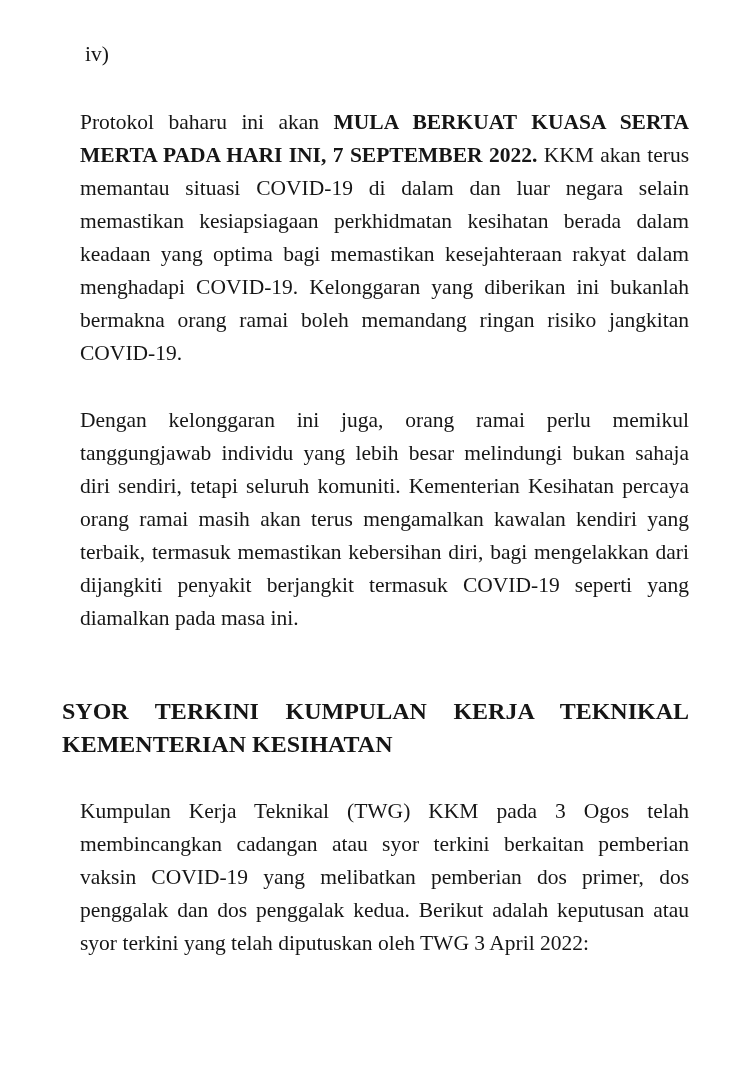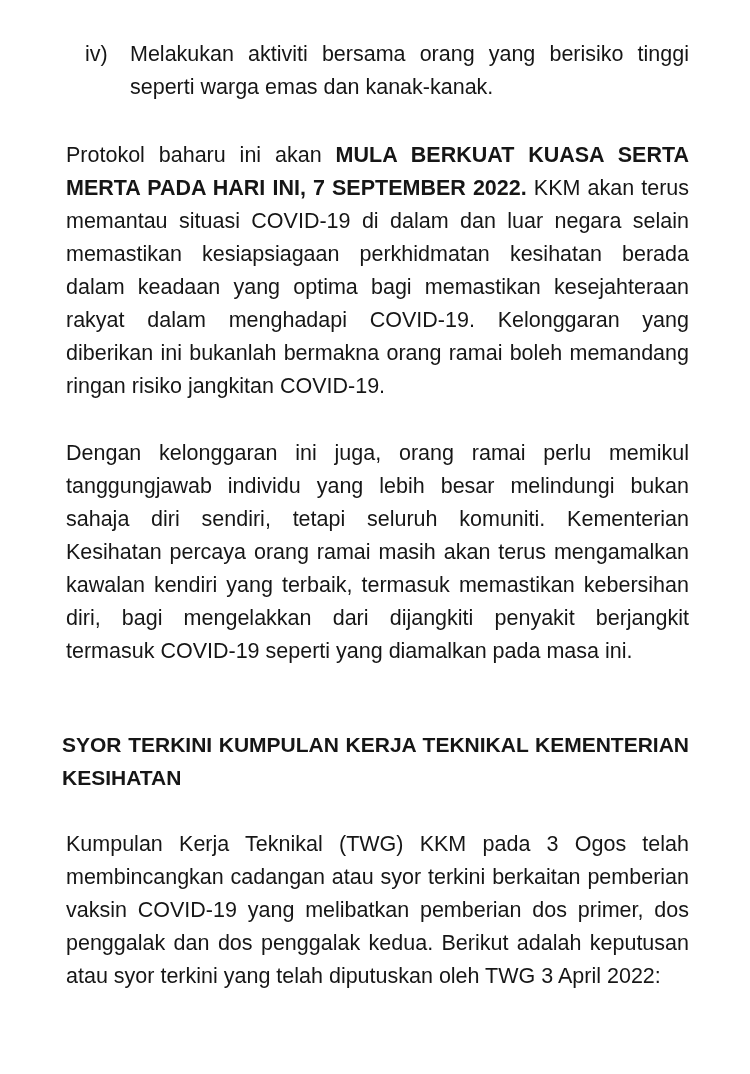--- a/index.html
+++ b/index.html
@@ -7,67 +7,66 @@
     padding: 0;
     background: #ffffff;
   }
   .page {
     position: relative;
     width: 750px;
     height: 1074px;
     margin: 0 auto;
     background: #ffffff;
     color: #161616;
-    font-family: Liberation Sans, sans-serif;
+    font-family: Liberation Serif, serif;
     font-size: 21.5px;
     line-height: 33px;
     box-sizing: border-box;
     padding: 38px 61px 0 62px;
     overflow: hidden;
   }
   .list-item {
     display: flex;
     align-items: flex-start;
     margin: 0 0 35px 0;
   }
   .list-marker {
     flex: 0 0 45px;
     margin-left: 23px;
   }
   .list-text {
     flex: 1;
     text-align: justify;
   }
   p.para {
-    margin: 0 0 34px 4px;
+    margin: 0 0 34px 18px;
     text-align: justify;
   }
   .bold {
     font-weight: bold;
   }
   h2.section-heading {
     margin: 60px 0 34px 0;
-    font-size: 21px;
+    font-size: 24px;
     line-height: 33px;
     font-weight: bold;
     text-align: justify;
   }
   
   .list-text, p.para, h2.section-heading {
     text-justify: inter-word;
   }
 </style>
 </head>
 <body>
 
 <div class="page">
 
   <div class="list-item">
     <span class="list-marker">iv)</span>
-    <span class="list-text">Melakukan aktiviti bersama orang yang berisiko tinggi seperti warga emas dan kanak-kanak.</span>
   </div>
 
   <p class="para"><span>Protokol baharu ini akan </span><span class="bold">MULA BERKUAT KUASA SERTA MERTA PADA HARI INI, 7 SEPTEMBER 2022.</span><span> KKM akan terus memantau situasi COVID-19 di dalam dan luar negara selain memastikan kesiapsiagaan perkhidmatan kesihatan berada dalam keadaan yang optima bagi memastikan kesejahteraan rakyat dalam menghadapi COVID-19. Kelonggaran yang diberikan ini bukanlah bermakna orang ramai boleh memandang ringan risiko jangkitan COVID-19.</span></p>
 
   <p class="para">Dengan kelonggaran ini juga, orang ramai perlu memikul tanggungjawab individu yang lebih besar melindungi bukan sahaja diri sendiri, tetapi seluruh komuniti. Kementerian Kesihatan percaya orang ramai masih akan terus mengamalkan kawalan kendiri yang terbaik, termasuk memastikan kebersihan diri, bagi mengelakkan dari dijangkiti penyakit berjangkit termasuk COVID-19 seperti yang diamalkan pada masa ini.</p>
 
   <h2 class="section-heading">SYOR TERKINI KUMPULAN KERJA TEKNIKAL KEMENTERIAN KESIHATAN</h2>
 
   <p class="para">Kumpulan Kerja Teknikal (TWG) KKM pada 3 Ogos telah membincangkan cadangan atau syor terkini berkaitan pemberian vaksin COVID-19 yang melibatkan pemberian dos primer, dos penggalak dan dos penggalak kedua. Berikut adalah keputusan atau syor terkini yang telah diputuskan oleh TWG 3 April 2022:</p>
 

